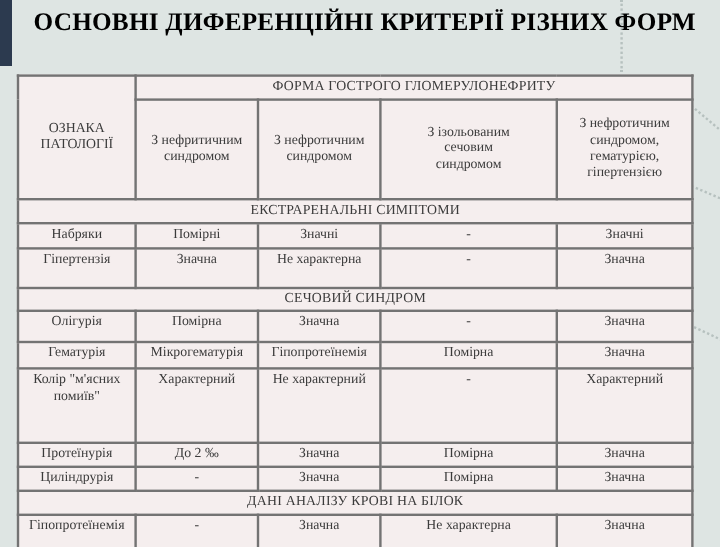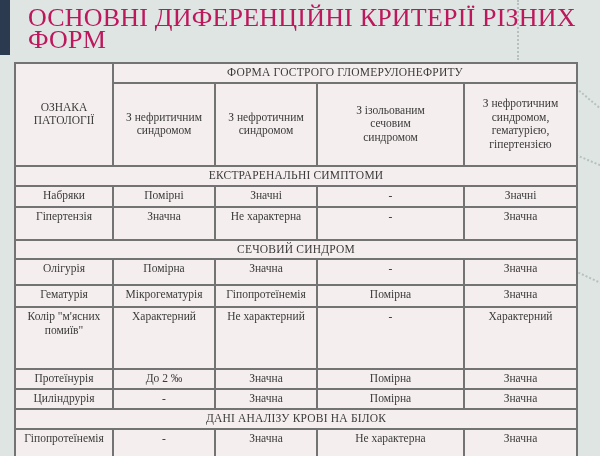--- a/index.html
+++ b/index.html
@@ -7,21 +7,21 @@
     width:600px;height:456px;position:relative;overflow:hidden;
     background:#dee5e3;
     font-family:"Liberation Serif","DejaVu Serif",serif;
   }
   .accent-bar{
     position:absolute;left:0;top:0;width:10px;height:55px;
     background:#2c3a4f;
   }
   .slide-title{
     position:absolute;left:28px;top:7px;width:560px;
-    color:#be185d;font-weight:normal;font-size:26px;line-height:22px;
+    color:#000000;font-weight:bold;font-size:21px;line-height:22px;
     letter-spacing:0.2px;
   }
   .decor{position:absolute;opacity:0.55;}
   .decor-v{left:517px;top:0;height:60px;width:0;border-left:2px dotted #97a4a2;}
   .decor-d1{left:556px;top:70px;width:72px;border-top:2px dotted #97a4a2;transform:rotate(40deg);transform-origin:left top;}
   .decor-d2{left:548px;top:142px;width:64px;border-top:2px dotted #97a4a2;transform:rotate(23deg);transform-origin:left top;}
   .decor-d3{left:528px;top:248px;width:90px;border-top:2px dotted #97a4a2;transform:rotate(25deg);transform-origin:left top;}
   table.criteria{
     position:absolute;left:14px;top:62px;
     width:562px;border-collapse:collapse;table-layout:fixed;

